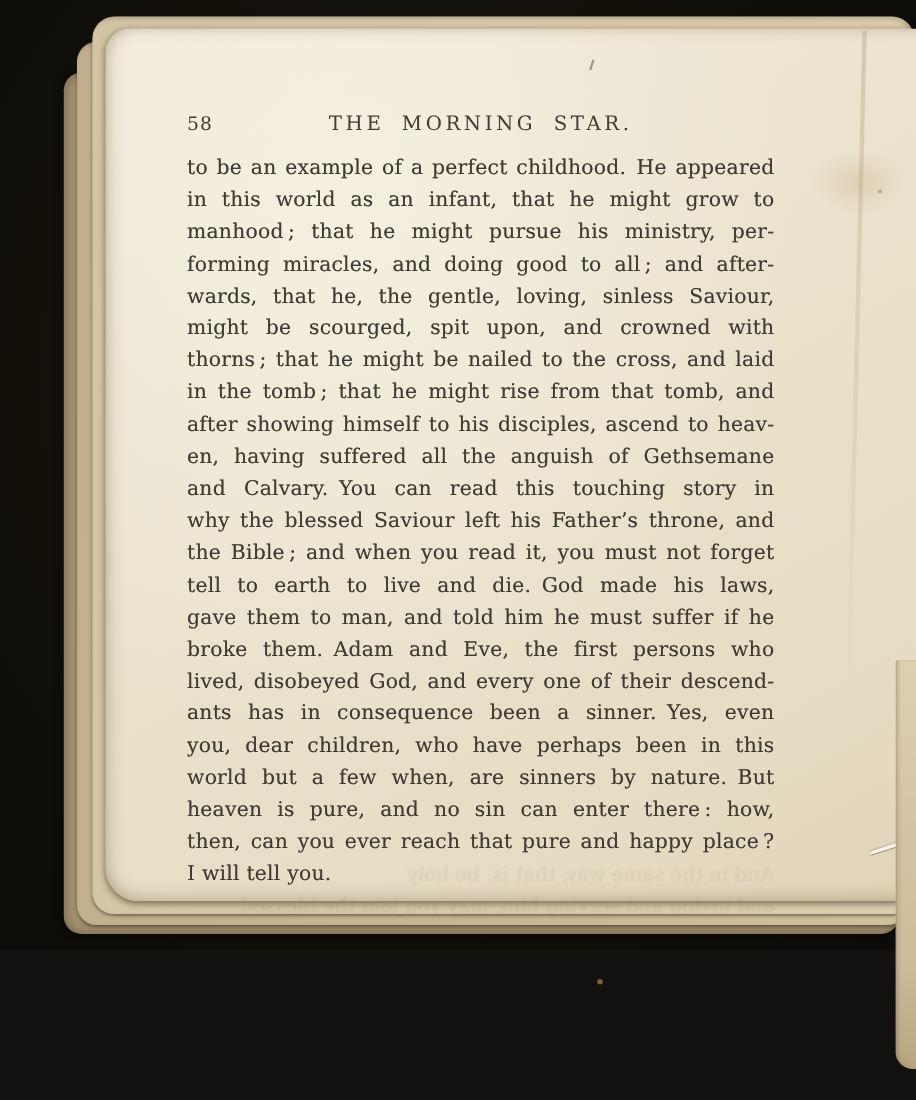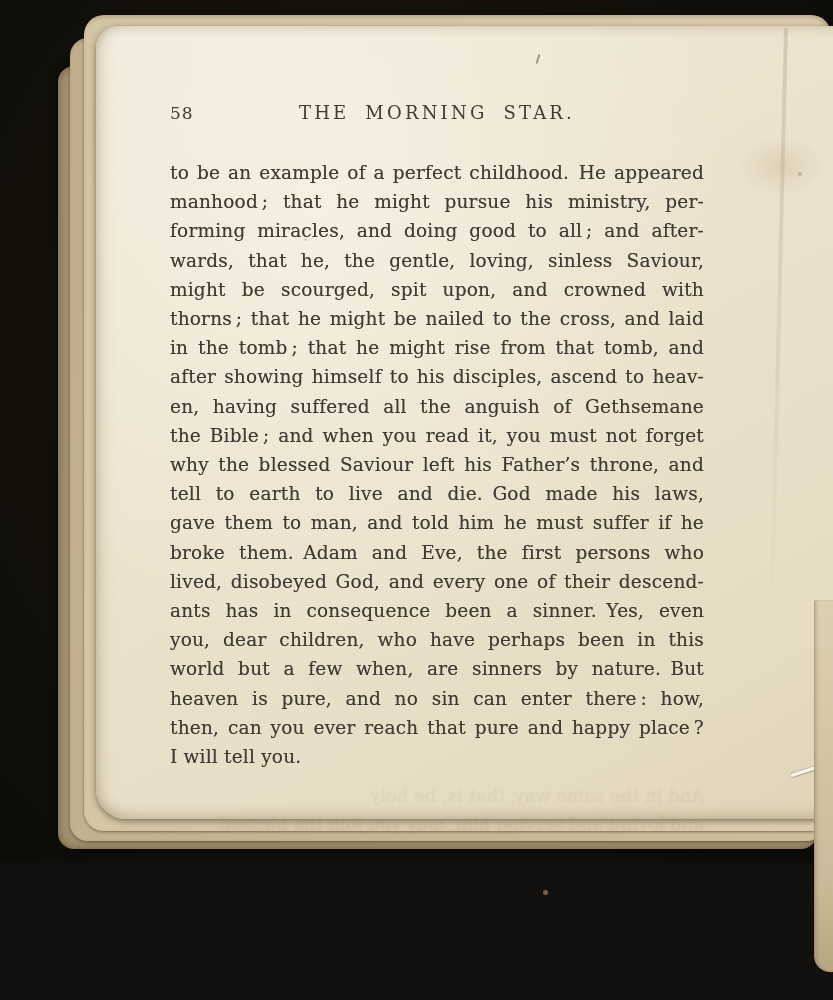--- a/index.html
+++ b/index.html
@@ -72,21 +72,21 @@
     font-size: 17px; letter-spacing: 1px;
   }
   .running-title {
     font-size: 18px;
     letter-spacing: 3.2px;
     word-spacing: 7px;
     white-space: nowrap;
   }
   .body-text {
     position: absolute;
-    left: 74px; top: 132px; width: 534px;
+    left: 74px; top: 112px; width: 534px;
     overflow: hidden;
     color: #3f3a33;
     font-size: 18.5px;
     letter-spacing: 0.2px;
     text-shadow: 0 0 0.5px rgba(62,56,48,.55);
   }
   .body-text .line {
     line-height: 29.2px;
     text-align: justify;
     text-align-last: justify;
@@ -159,30 +159,32 @@
     <div class="speck speck-4"></div>
     <div class="tear"></div>
 
     <header class="page-header">
       <span class="page-number">58</span>
       <span class="running-title">THE MORNING STAR.</span>
     </header>
 
     <div class="body-text">
         <div class="line">to be an example of a perfect childhood. He appeared</div>
+        <div class="line">in this world as an infant, that he might grow to</div>
         <div class="line">manhood ; that he might pursue his ministry, per-</div>
         <div class="line">forming miracles, and doing good to all ; and after-</div>
         <div class="line">wards, that he, the gentle, loving, sinless Saviour,</div>
         <div class="line">might be scourged, spit upon, and crowned with</div>
         <div class="line">thorns ; that he might be nailed to the cross, and laid</div>
         <div class="line">in the tomb ; that he might rise from that tomb, and</div>
         <div class="line">after showing himself to his disciples, ascend to heav-</div>
         <div class="line">en, having suffered all the anguish of Gethsemane</div>
+        <div class="line">and Calvary. You can read this touching story in</div>
+        <div class="line">why the blessed Saviour left his Father’s throne, and</div>
         <div class="line">the Bible ; and when you read it, you must not forget</div>
-        <div class="line">why the blessed Saviour left his Father’s throne, and</div>
         <div class="line">tell to earth to live and die. God made his laws,</div>
         <div class="line">gave them to man, and told him he must suffer if he</div>
         <div class="line">broke them. Adam and Eve, the first persons who</div>
         <div class="line">lived, disobeyed God, and every one of their descend-</div>
         <div class="line">ants has in consequence been a sinner. Yes, even</div>
         <div class="line">you, dear children, who have perhaps been in this</div>
         <div class="line">world but a few when, are sinners by nature. But</div>
         <div class="line">heaven is pure, and no sin can enter there : how,</div>
         <div class="line">then, can you ever reach that pure and happy place ?</div>
         <div class="line last">I will tell you.</div>

